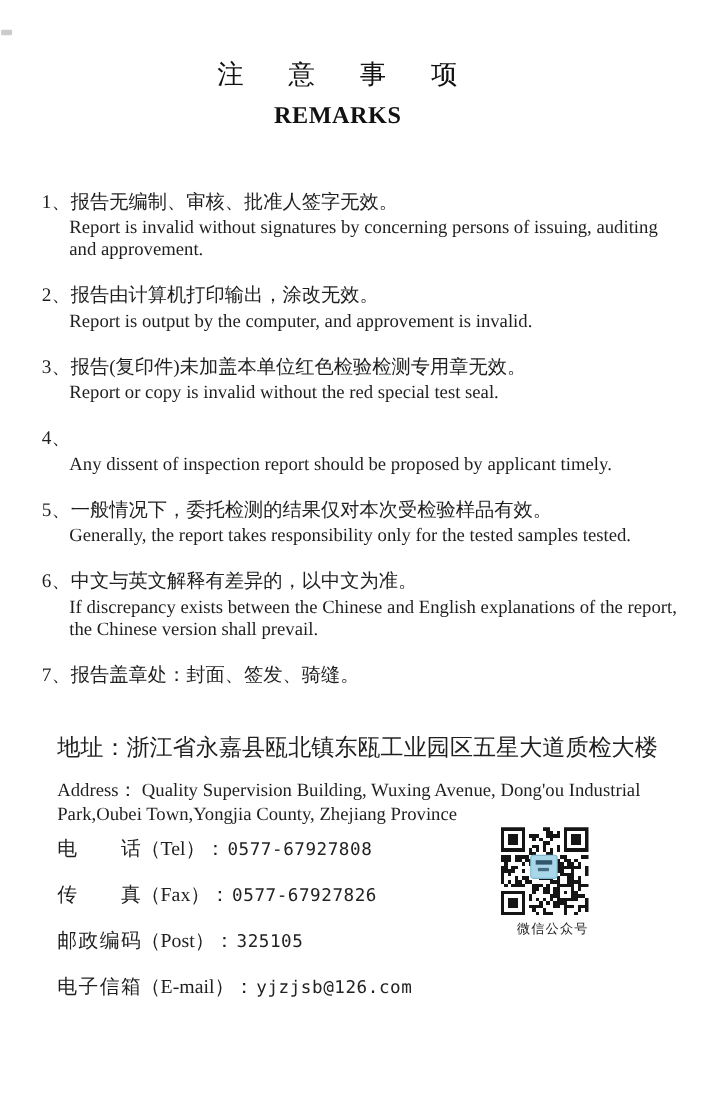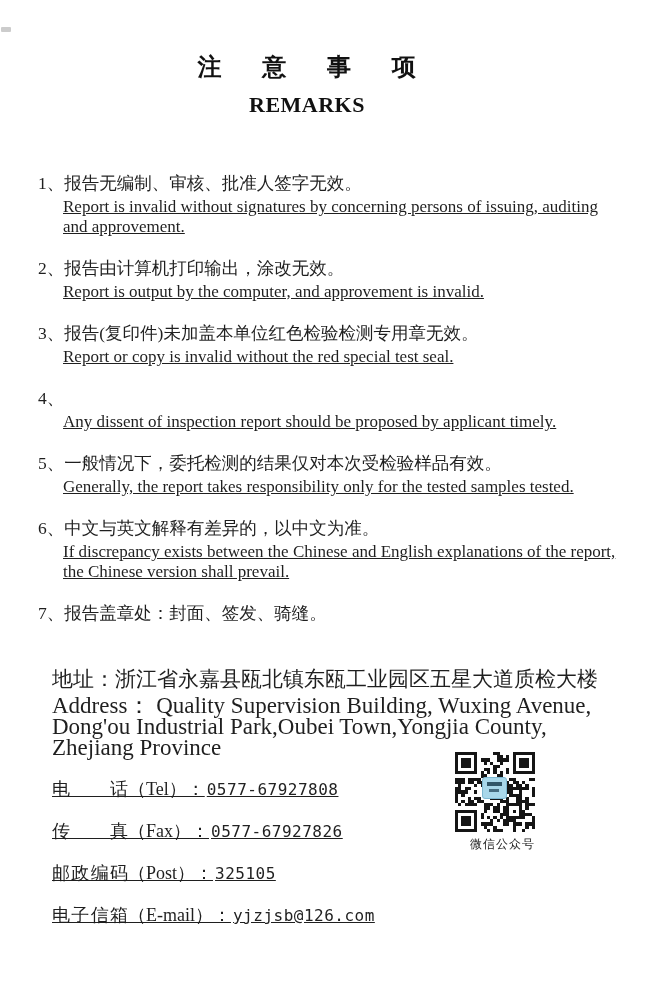--- a/index.html
+++ b/index.html
@@ -11,37 +11,37 @@
     font-family:"Liberation Serif","DejaVu Serif",serif;
     color:#1f1f1f;
   }
   .smudge{
     position:absolute;left:1px;top:27px;width:10px;height:5px;
     background:#8f8f8f;opacity:.45;border-radius:1px;filter:blur(.4px);
   }
   .title-cn{
     margin:0;padding-top:51px;
     text-align:center;
-    font-size:24px;font-weight:700;color:#111;
+    font-size:24px;font-weight:400;color:#111;
     letter-spacing:1.7em;white-space:nowrap;
   }
   .title-en{
     margin:9px 40px 0 0;
     text-align:center;
     font-size:22px;font-weight:700;letter-spacing:.5px;color:#111;
   }
   .remarks-list{margin-top:53px;padding-left:38px;}
   .item{margin-bottom:19px;}
   .cn-line{display:flex;font-size:17.5px;line-height:24px;}
   .item-num{flex:0 0 25px;}
-  .en-text{margin:2px 0 0 25px;font-size:17px;line-height:20px;width:556px;text-decoration:underline;}
+  .en-text{margin:2px 0 0 25px;font-size:17px;line-height:20px;width:556px;}
   .footer{position:absolute;left:52px;top:667px;width:578px;}
   .addr-cn{font-size:21px;line-height:25px;}
-  .addr-en{font-size:23px;line-height:21px;margin-top:3px;width:568px;}
-  .contacts{margin-top:21px;text-decoration:underline;}
+  .addr-en{font-size:17px;line-height:21px;margin-top:16px;width:568px;}
+  .contacts{margin-top:11px;}
   .contact-row{display:flex;align-items:baseline;margin-bottom:21px;font-size:18px;line-height:20px;}
   .label-cjk{display:inline-block;width:76px;text-align:justify;text-align-last:justify;}
   .label-paren{white-space:pre;}
   .contact-value{
     font-family:"DejaVu Sans Mono","Liberation Mono",monospace;
     font-size:16px;letter-spacing:.5px;margin-left:2px;color:#222;
   }
   .qr-block{position:absolute;left:455px;top:752px;width:80px;}
   .qr-code{position:relative;width:80px;height:80px;}
   .qr-code svg{display:block;width:80px;height:80px;}

